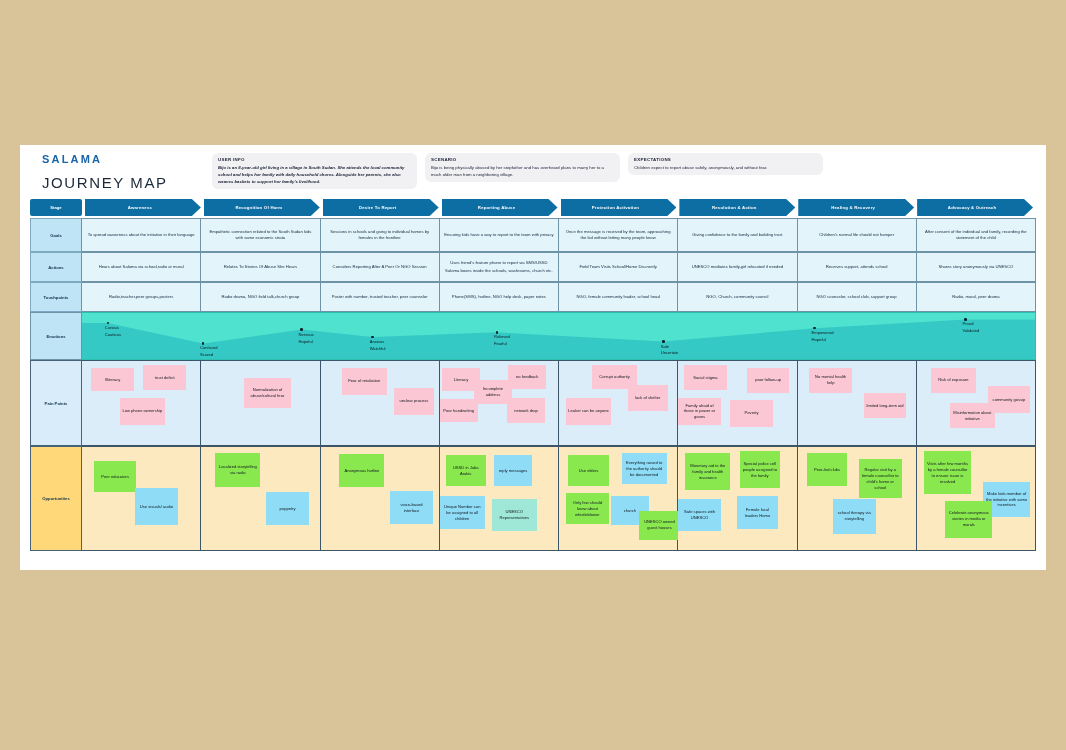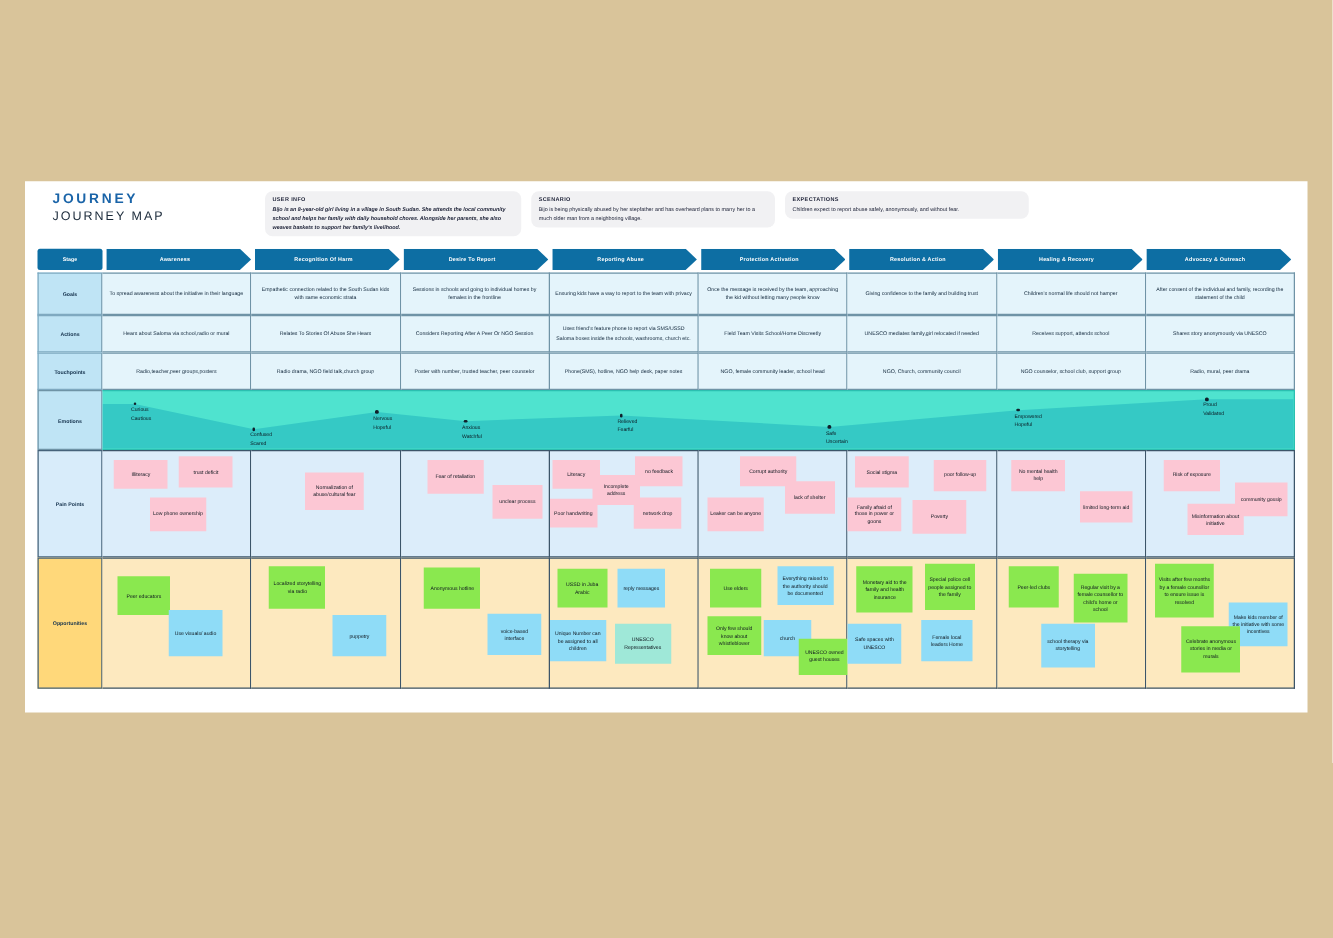--- a/index.html
+++ b/index.html
@@ -32,23 +32,23 @@
   }
   .brandblock { width: 170px; flex: 0 0 170px; padding-left: 12px; }
   .brand {
     color: #1a64a8;
     font-weight: bold;
     font-size: 11px;
     letter-spacing: 2.2px;
   }
   .maptitle {
     color: #1b2a3a;
-    font-size: 10px;
+    font-size: 15px;
     letter-spacing: 1.6px;
-    margin-top: 3px;
+    margin-top: 9px;
   }
   .infobox {
     background: #f1f1f3;
     border-radius: 6px;
     padding: 4px 6px;
     margin-right: 8px;
     box-sizing: border-box;
   }
   .infobox.ui { width: 205px; }
   .infobox.sc { width: 195px; }
@@ -209,21 +209,21 @@
   .n-blue { background: #8fdcf7; }
   .n-teal { background: #9fe8d8; }
 </style>
 </head>
 <body>
 
 <div class="board">
 
   <div class="hdr">
     <div class="brandblock">
-      <div class="brand">JOURNEY</div>
+      <div class="brand">SALAMA</div>
       <div class="maptitle">JOURNEY MAP</div>
     </div>
     <div class="infobox ui">
       <h4>USER INFO</h4>
       <p>Bijo is an 8-year-old girl living in a village in South Sudan. She attends the local community school and helps her family with daily household chores. Alongside her parents, she also weaves baskets to support her family's livelihood.</p>
     </div>
     <div class="infobox sc">
       <h4>SCENARIO</h4>
       <p>Bijo is being physically abused by her stepfather and has overheard plans to marry her to a much older man from a neighboring village.</p>
     </div>

